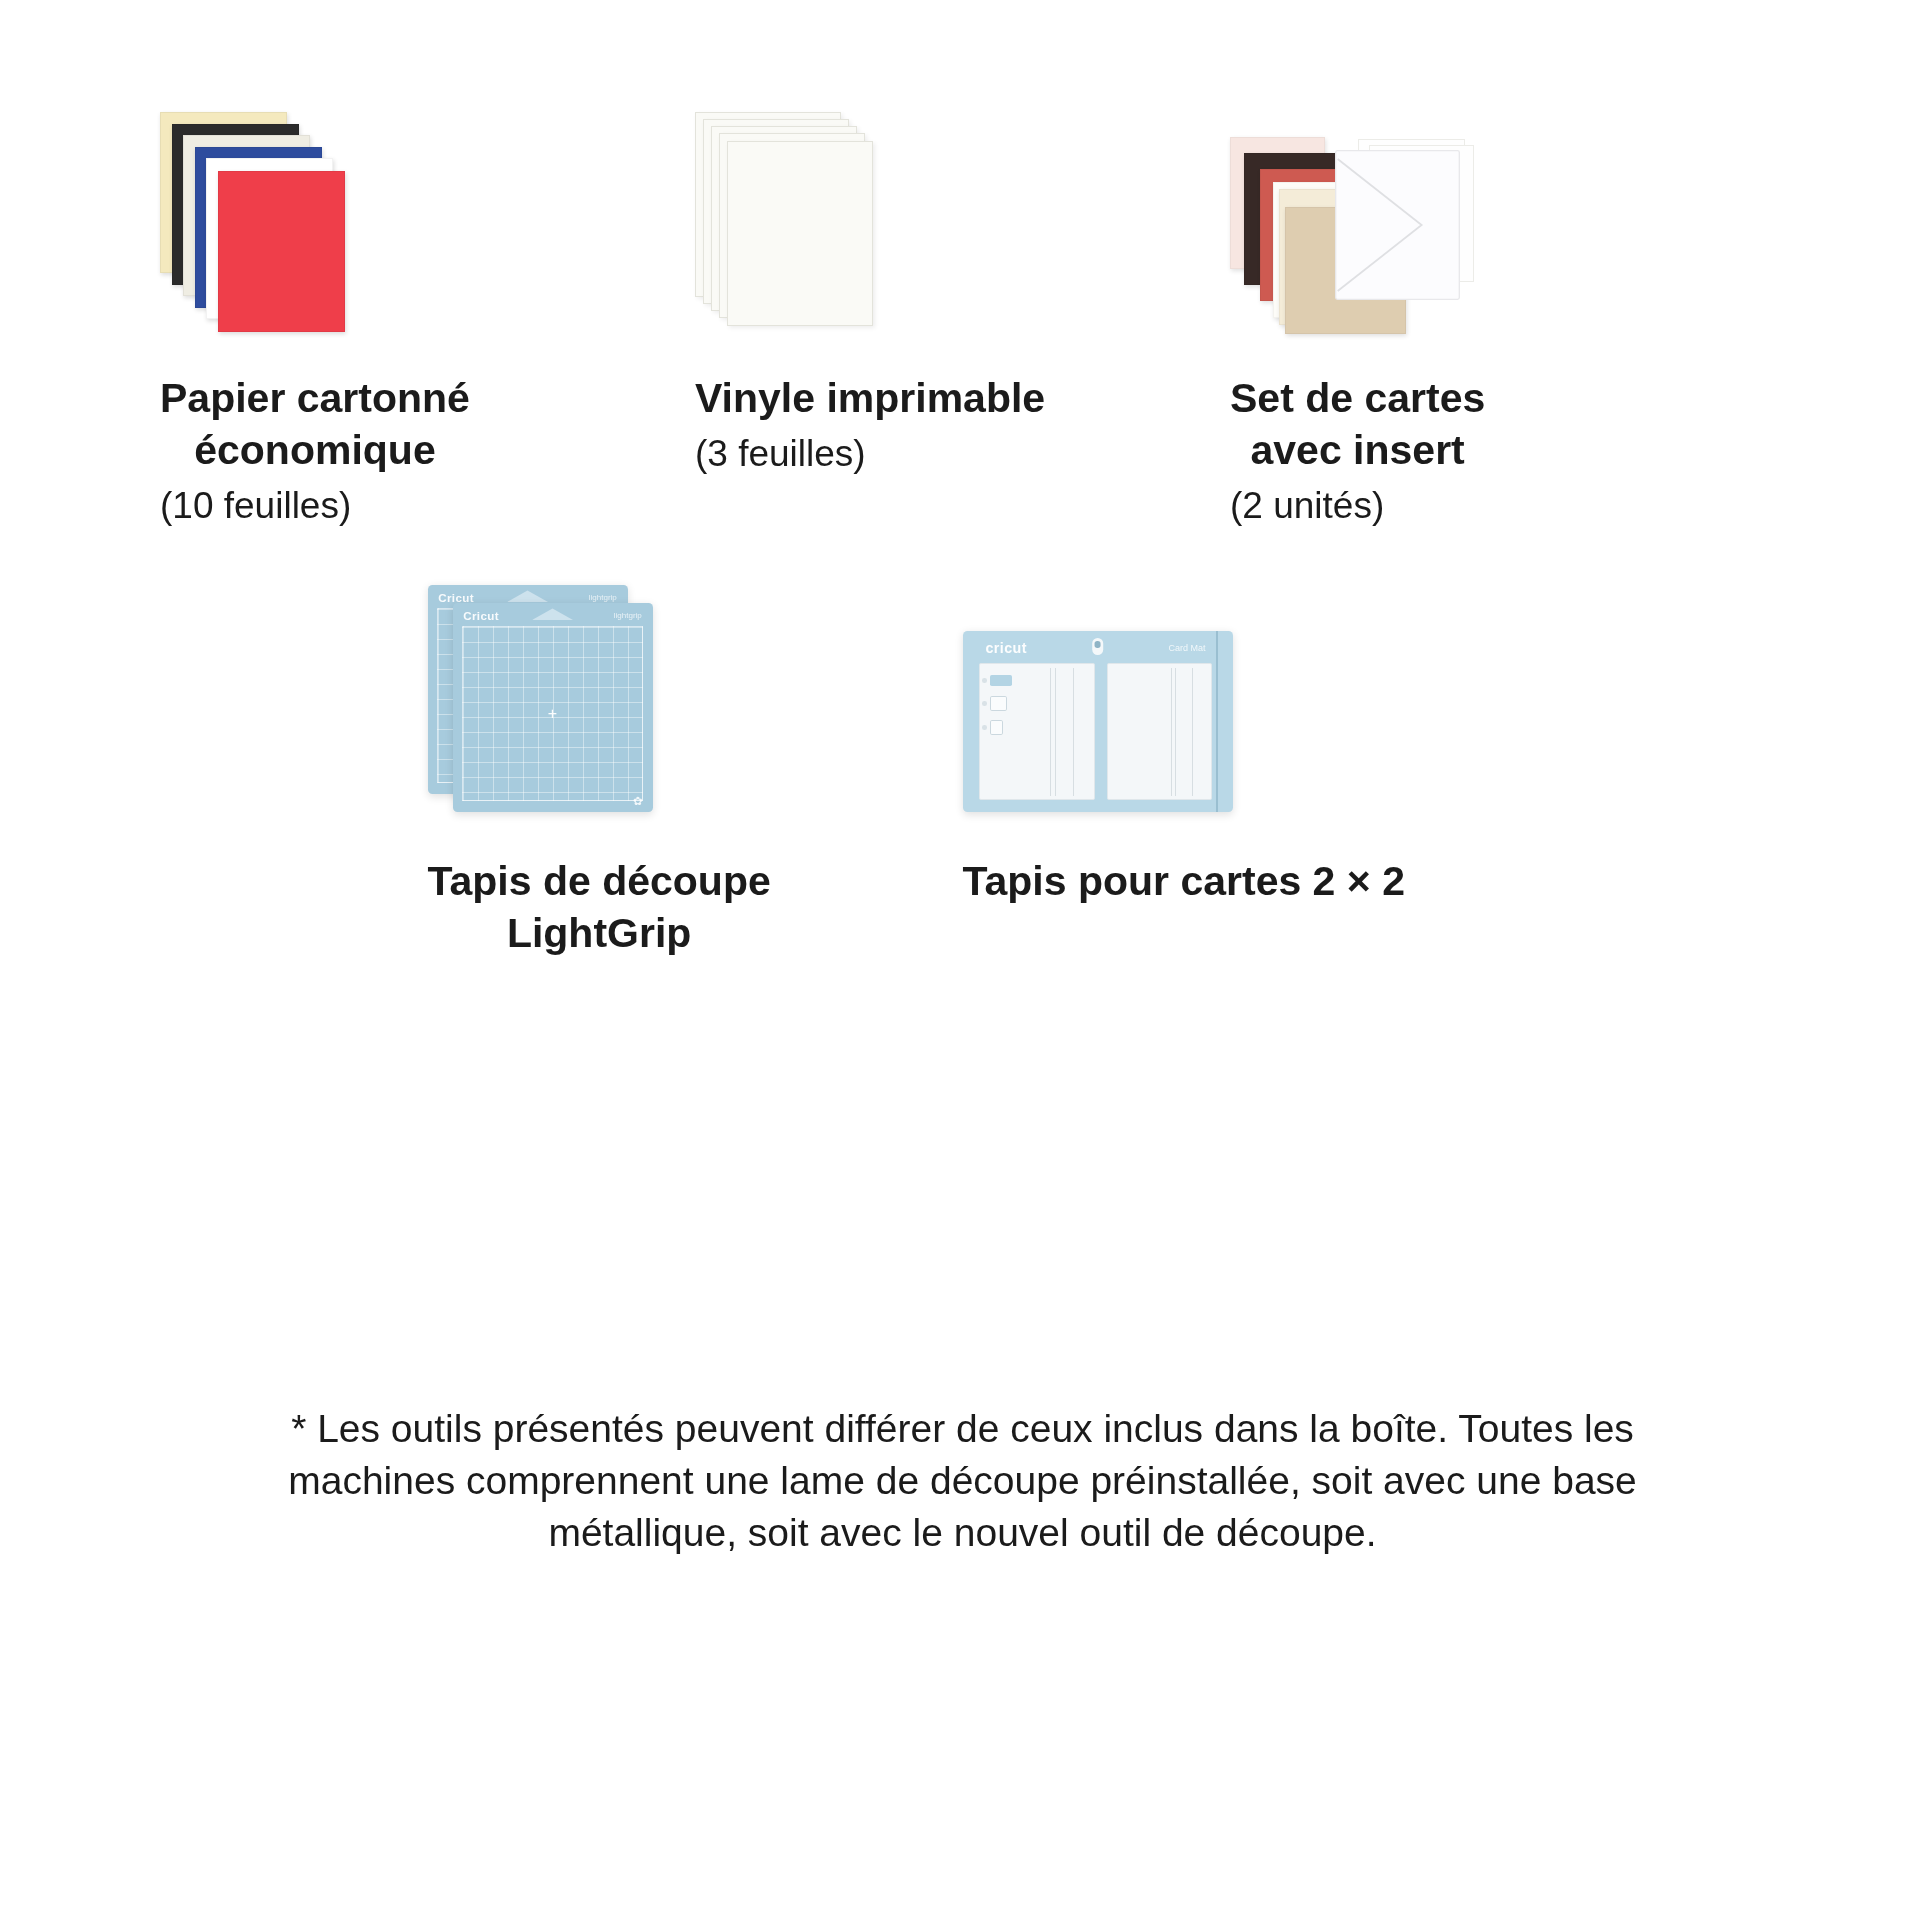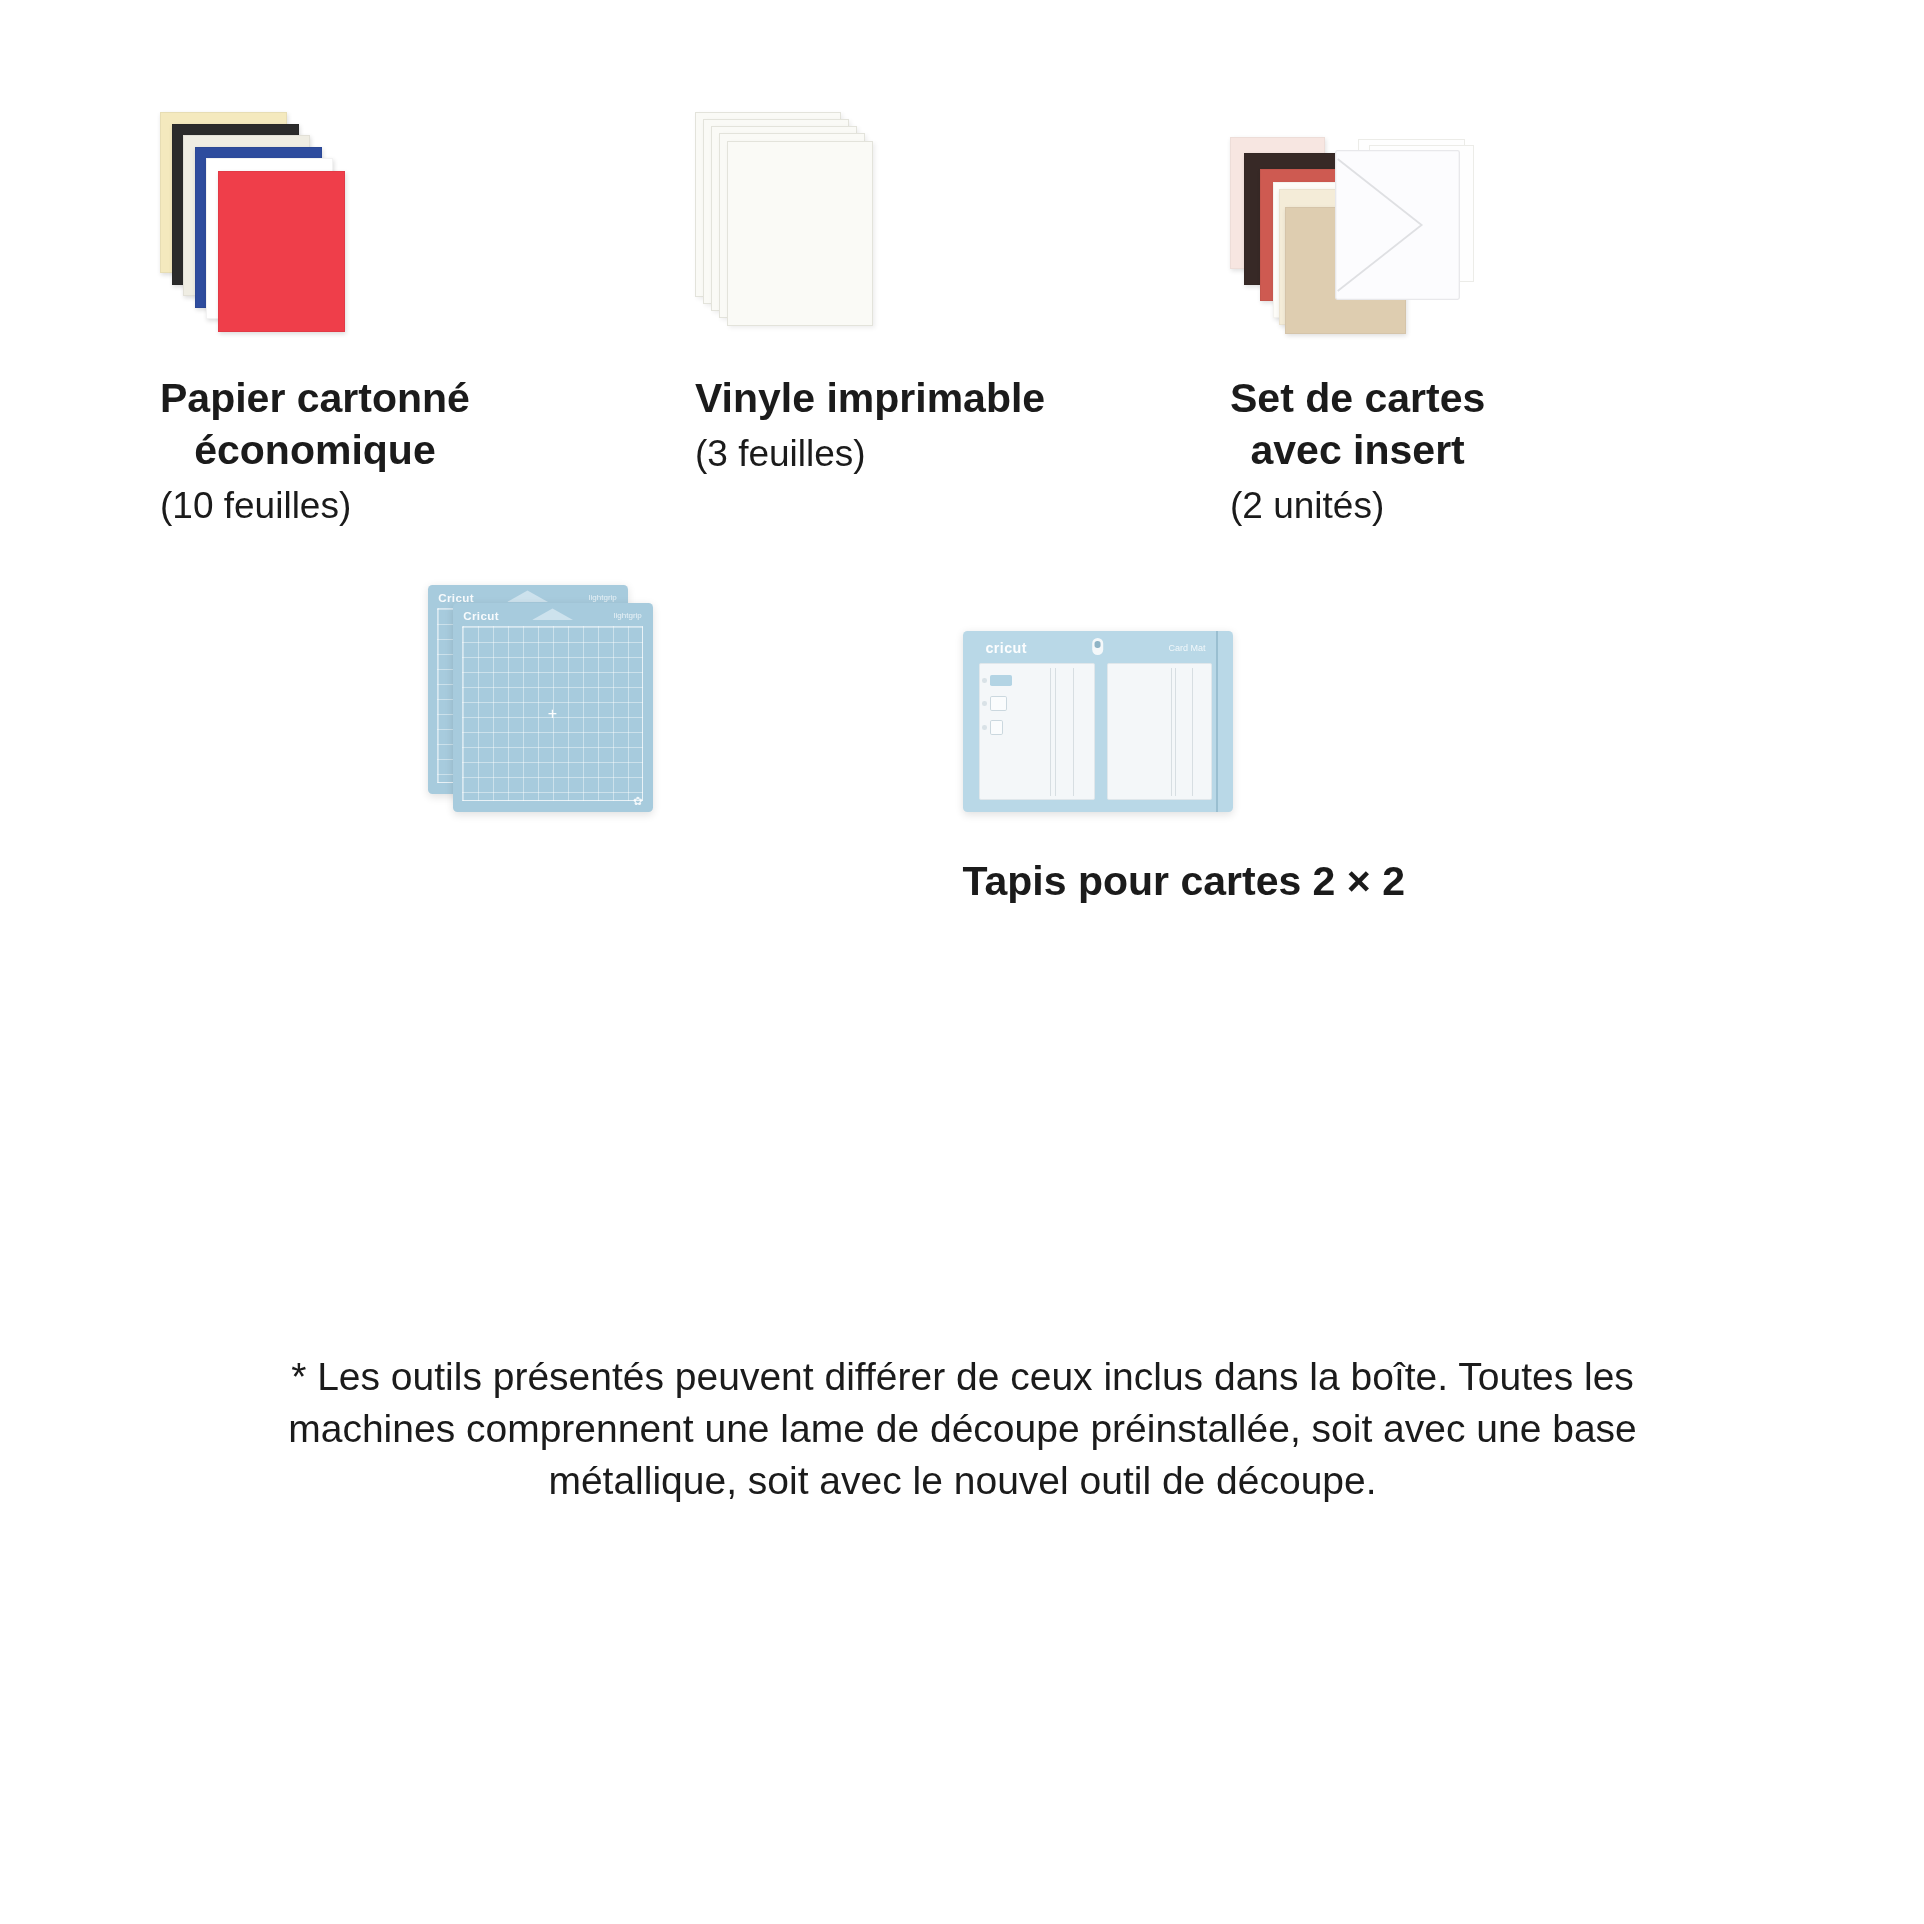--- a/index.html
+++ b/index.html
@@ -170,20 +170,22 @@
           <div class="mat front" style="background: rgb(167, 203, 221);">
             <span class="mat-brand">Cricut</span>
             <span class="mat-notch"></span>
             <span class="mat-grip">lightgrip</span>
             <span class="mat-grid"></span>
             <span class="mat-plus">+</span>
             <span class="mat-logo">✿</span>
           </div>
         </div>
       </div>
+      <div class="product-name">Tapis de découpe
+LightGrip</div>
 
     </div>
 
     <div class="col">
       <div class="figure figure-r2">
         <div class="cardmat" style="background: rgb(185, 216, 231);">
           <span class="cardmat-fold"></span>
           <span class="cardmat-brand">cricut</span>
           <span class="keyhole"></span>
           <span class="cardmat-label">Card Mat</span>

